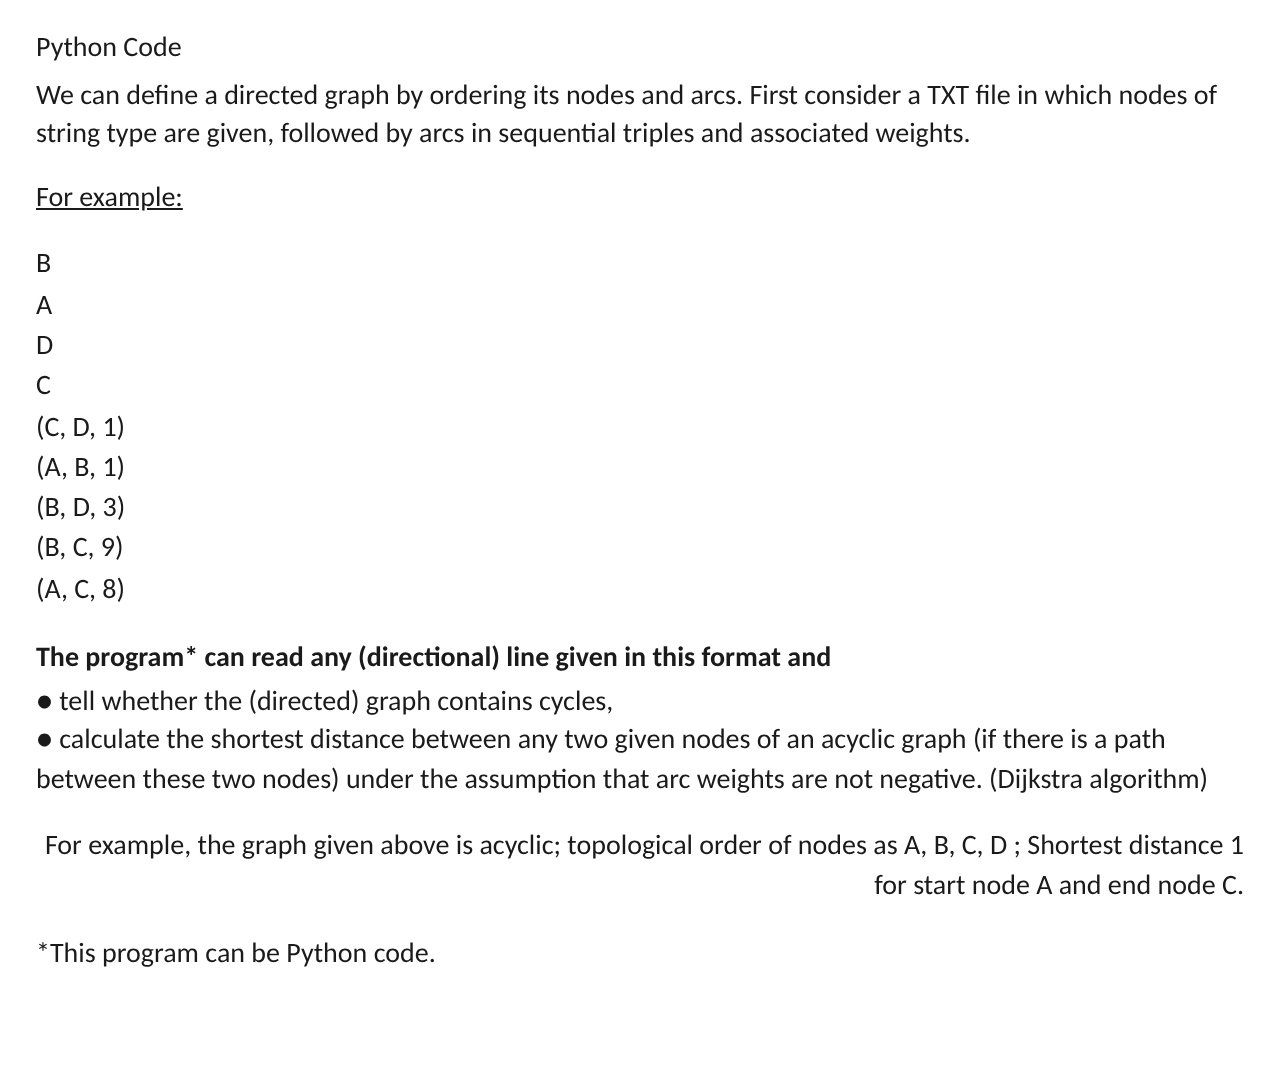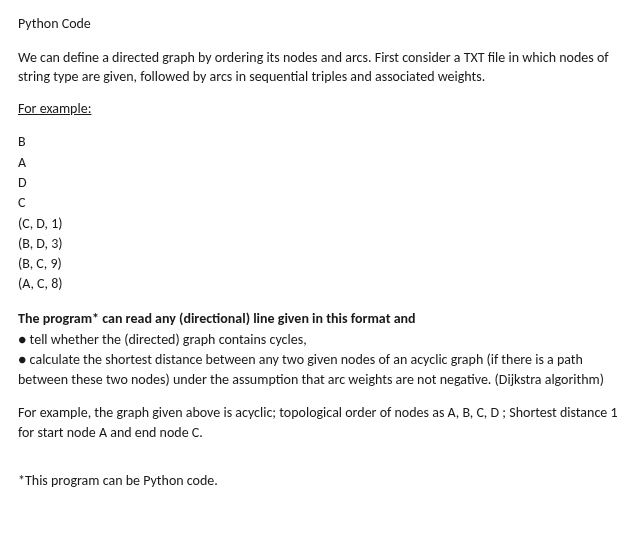--- a/index.html
+++ b/index.html
@@ -12,21 +12,21 @@
       height: 541px;
       background: #ffffff;
       font-family: Calibri, 'Segoe UI', Arial, sans-serif;
       font-size: 14px;
       line-height: 1.4;
       color: #1a1a1a;
       padding: 14px 18px;
     }
     .title {
       font-size: 14px;
-      margin-bottom: 14px;
+      margin-bottom: 4px;
     }
     .intro {
       margin-bottom: 12px;
     }
     .for-example {
       margin-bottom: 14px;
       text-decoration: underline;
     }
     .data-block {
       margin-bottom: 14px;
@@ -38,40 +38,42 @@
       margin-bottom: 2px;
       font-weight: bold;
     }
     .bullet-line {
       line-height: 1.4;
     }
     .bullet-wrap {
       margin-bottom: 14px;
     }
     .example-result {
-      margin-bottom: 29px;
+      margin-bottom: 14px;
+      text-align: right;
     }
     .footnote {
     }
   </style>
 </head>
 <body>
 
 <div class="title">Python Code</div>
 
 <div class="intro">We can define a directed graph by ordering its nodes and arcs. First consider a TXT file in which nodes of string type are given, followed by arcs in sequential triples and associated weights.</div>
 
 <div class="for-example">For example:</div>
 
 <div class="data-block">
   <div class="data-line">B</div>
   <div class="data-line">A</div>
   <div class="data-line">D</div>
   <div class="data-line">C</div>
   <div class="data-line">(C, D, 1)</div>
+  <div class="data-line">(A, B, 1)</div>
   <div class="data-line">(B, D, 3)</div>
   <div class="data-line">(B, C, 9)</div>
   <div class="data-line">(A, C, 8)</div>
 </div>
 
 <div class="bullet-wrap">
   <div class="desc">The program* can read any (directional) line given in this format and</div>
   <div class="bullet-line">● tell whether the (directed) graph contains cycles,</div>
   <div class="bullet-line">● calculate the shortest distance between any two given nodes of an acyclic graph (if there is a path between these two nodes) under the assumption that arc weights are not negative. (Dijkstra algorithm)</div>
 </div>

